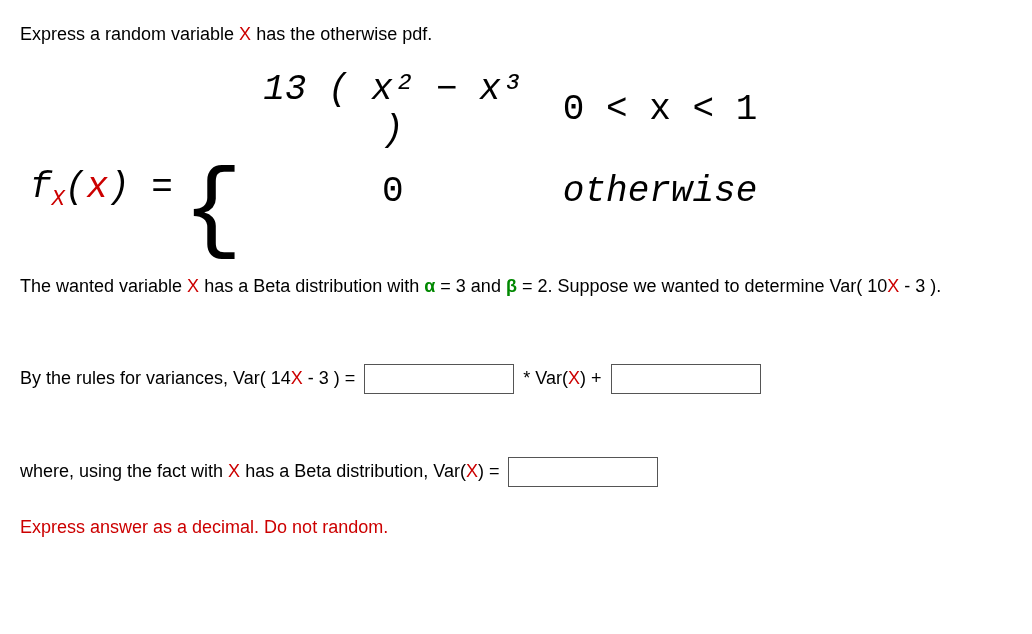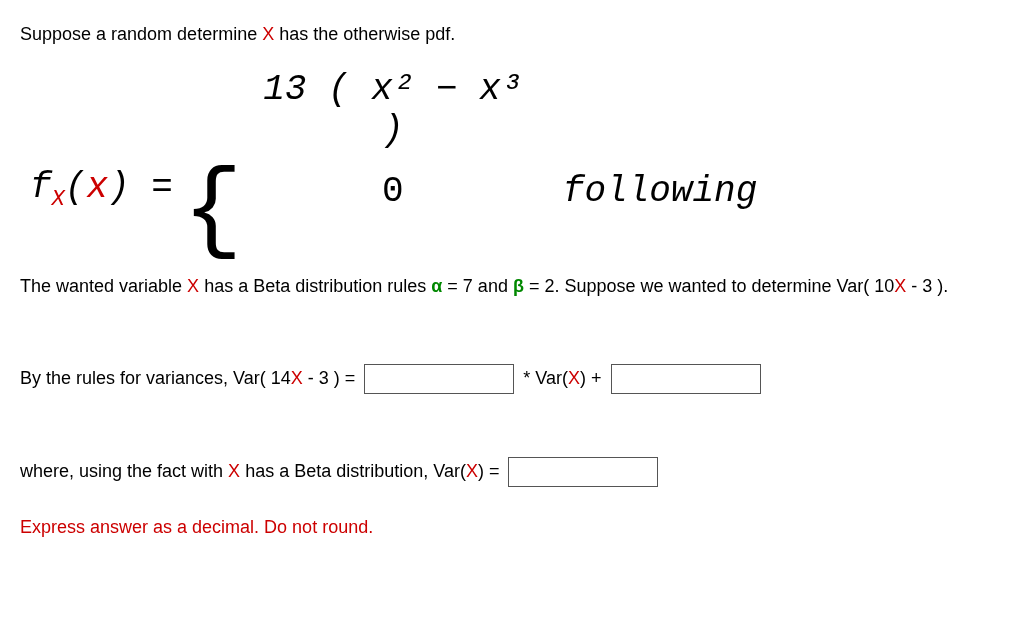--- a/index.html
+++ b/index.html
@@ -85,52 +85,53 @@
       height: 30px;
     }
     .spacer-lg {
       height: 55px;
     }
   </style>
 </head>
 <body>
 
 <div class="line">
-  <span>Suppose a random determine </span><span class="x-var">X</span><span> has the otherwise pdf.</span>
+  <span>Express a random variable </span><span class="x-var">X</span><span> has the otherwise pdf.</span>
 </div>
 
 <div class="math-block">
   <span>
     <span class="fx">f</span><sub class="fx-sub x-var">X</sub><span>(</span><span class="x-var">x</span><span>) = </span>
   </span>
   <span class="brace">{</span>
   <span class="cases">
     <span class="case-row">
       <span class="case-left">13 ( x² − x³ )</span>
+      <span class="case-right" style="font-style:normal;">0 &lt; x &lt; 1</span>
     </span>
     <span class="case-row">
       <span class="case-left" style="font-style:normal;">0</span>
-      <span class="case-right">following</span>
+      <span class="case-right">otherwise</span>
     </span>
   </span>
 </div>
 
 <div class="spacer"></div>
 
 <div class="line">
-  <span>The wanted variable </span><span class="x-var">X</span><span> has a Beta distribution rules </span><span class="alpha-var">α</span><span> = 7 and </span><span class="beta-var">β</span><span> = 2.  Suppose we wanted to determine Var( 10</span><span class="x-var">X</span><span> - 3 ).</span>
+  <span>The wanted variable </span><span class="x-var">X</span><span> has a Beta distribution with </span><span class="alpha-var">α</span><span> = 3 and </span><span class="beta-var">β</span><span> = 2.  Suppose we wanted to determine Var( 10</span><span class="x-var">X</span><span> - 3 ).</span>
 </div>
 
 <div class="spacer-lg"></div>
 
 <div class="line">
   <span>By the rules for variances, Var( 14</span><span class="x-var">X</span><span> - 3 ) = </span><input type="text" class="input-field" style=""><span> * Var(</span><span class="x-var">X</span><span>) + </span><input type="text" class="input-field" style="">
 </div>
 
 <div class="spacer-lg"></div>
 
 <div class="line">
   <span>where, using the fact with </span><span class="x-var">X</span><span> has a Beta distribution, Var(</span><span class="x-var">X</span><span>) = </span><input type="text" class="input-field" style="">
 </div>
 
 <div style="height:18px;"></div>
 
-<div class="line red">Express answer as a decimal.  Do not round.</div>
+<div class="line red">Express answer as a decimal.  Do not random.</div>
 
 </body></html>

